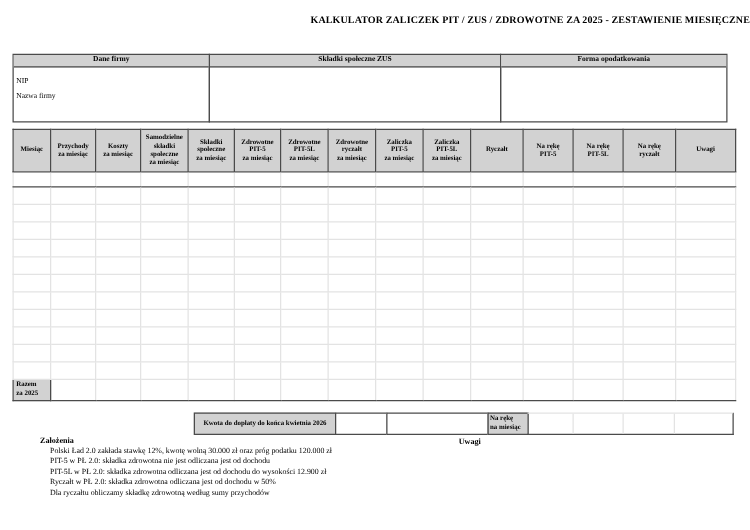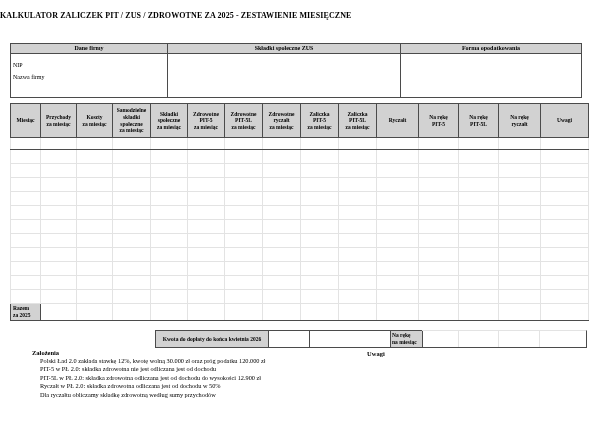--- a/index.html
+++ b/index.html
@@ -2,21 +2,21 @@
 <html><head>
 <meta charset="utf-8">
 <style>
   html,body{margin:0;padding:0;}
   body{
     width:600px;height:424px;position:relative;background:#ffffff;
     font-family:"Liberation Serif",serif;color:#000;overflow:hidden;
   }
   
   .doc-title{
-    position:absolute;top:11px;left:0;right:0;text-align:left;
+    position:absolute;top:11px;left:0;right:0;text-align:right;
     font-size:8px;font-weight:bold;letter-spacing:.1px;
   }
   
   .info-table{position:absolute;left:10px;top:43px;width:573px;height:55px;display:flex;}
   .info-section{border:1px solid #4b4b4b;display:flex;flex-direction:column;box-sizing:border-box;}
   .info-section+.info-section{margin-left:-1px;}
   .sec-dane{width:158px;}
   .sec-zus{width:234px;}
   .sec-forma{width:182px;}
   .info-header{

